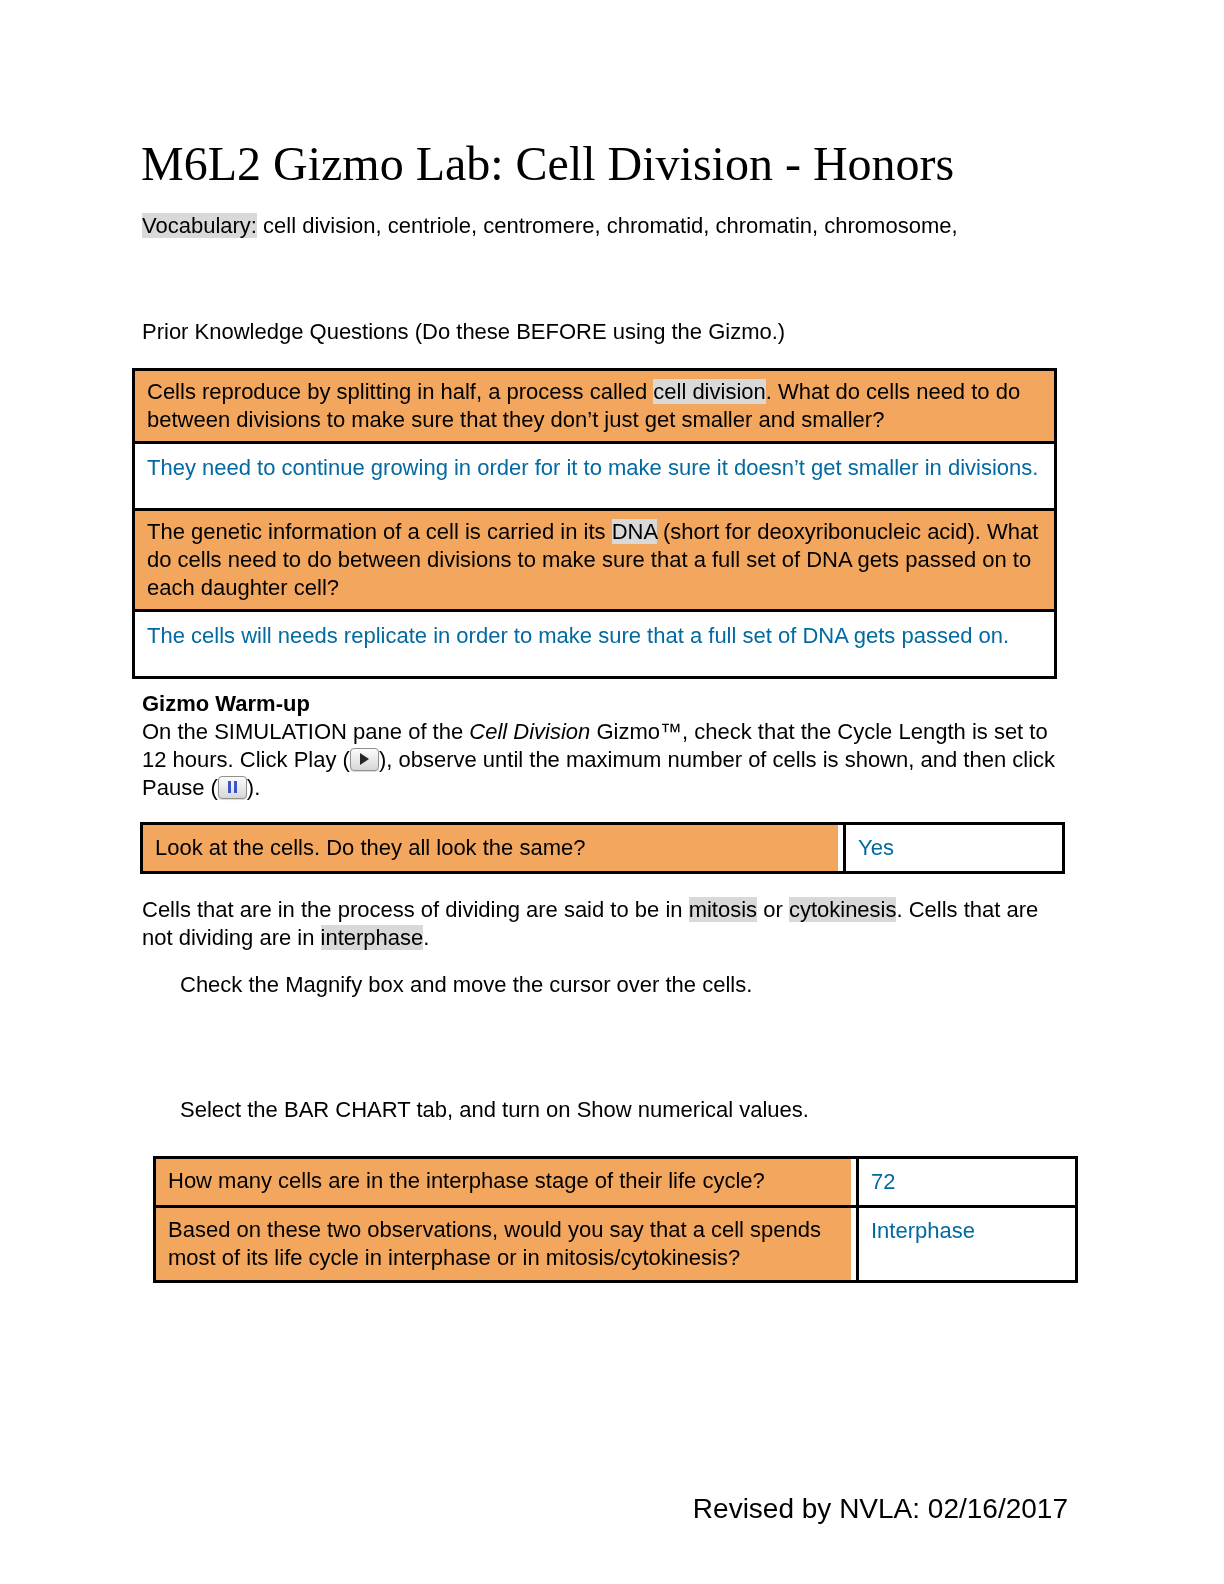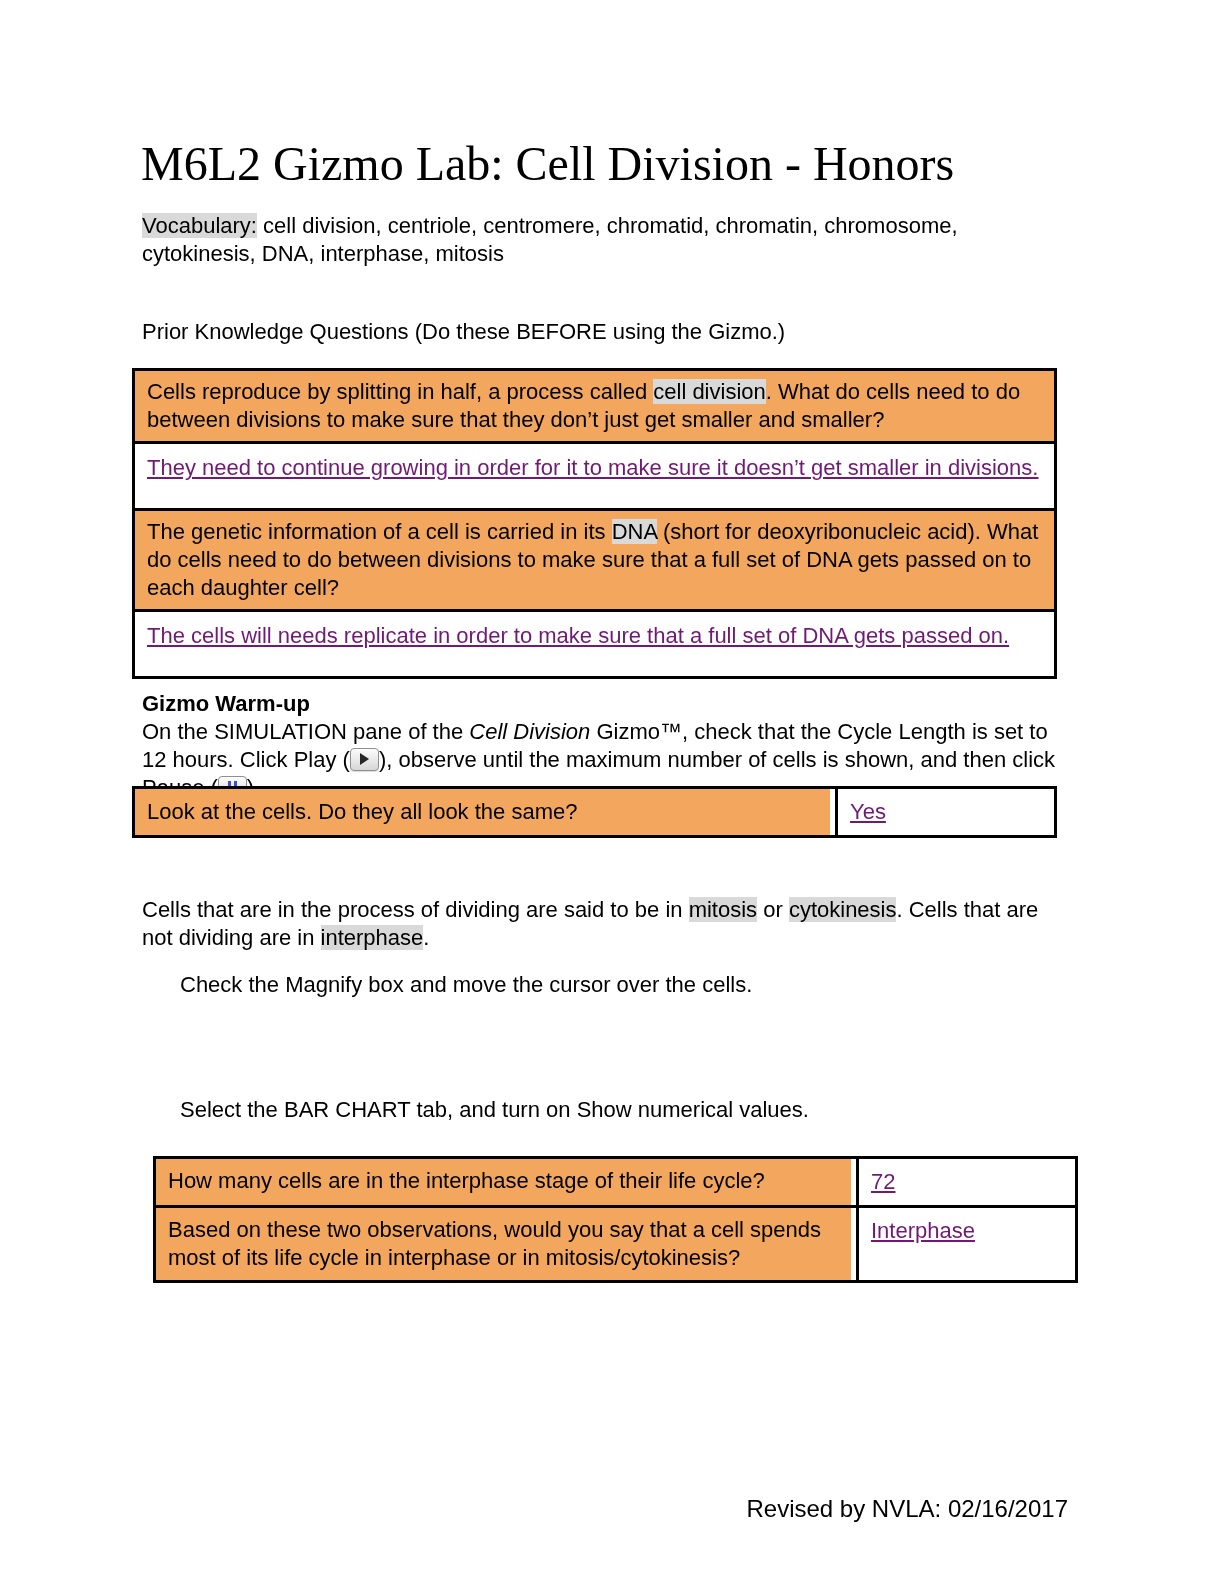--- a/index.html
+++ b/index.html
@@ -17,55 +17,55 @@
   .vocab{top:212px;}
   .pkq{top:318px;}
   .wu-head{top:690px;font-weight:bold;}
   .wu{top:718px;}
   .mit{top:896px;}
   .step{left:180px;width:880px;}
   .magnify{top:971px;}
   .barchart{top:1096px;}
   .tbl{position:absolute;left:132px;width:925px;border-collapse:collapse;table-layout:fixed;}
   .t1{top:368px;}
-  .t2{top:786px;}
+  .t2{top:822px;margin-left:8px;}
   .t3{top:1022px;}
   .t4{top:1156px;margin-left:21px;}
   .tbl td{border:3px solid #000;vertical-align:top;}
   td.q{background:#F2A65E;padding:7px 12px;}
-  td.a{padding:10px 12px 26px;color:#701a75;background:#fff;text-decoration:underline;}
+  td.a{padding:10px 12px 26px;color:#0369a1;background:#fff;}
   .t2col td.q{padding:9px 12px;box-shadow:inset -5px 0 0 #ffffff;}
   .t2col td.a{padding:9px 12px 9px;}
   .t4 td.q{padding:8px 12px;}
   col.c-q{width:703px;}
   .icon-btn{
     display:inline-block;position:relative;width:27px;height:21px;vertical-align:-4px;
     background:linear-gradient(#fcfcfc,#d7d7d7);border:1px solid #8f8f8f;border-radius:4px;
     box-shadow:0 1px 1px rgba(0,0,0,.15);
   }
   .tri{
     position:absolute;left:9px;top:4px;width:0;height:0;
     border-left:9px solid #262626;border-top:6px solid transparent;border-bottom:6px solid transparent;
   }
   .pb{position:absolute;top:4px;width:3px;height:12px;background:#3d52c5;}
   .pb1{left:9px;}
   .pb2{left:15px;}
   .footer{
     position:absolute;top:1496px;left:132px;width:936px;margin:0;
-    text-align:right;font-size:24px;line-height:26px;
+    text-align:right;font-size:28px;line-height:26px;
   }
 </style>
 </head>
 <body>
 
 <div class="page">
 
   <h1 class="title">M6L2 Gizmo Lab: Cell Division - Honors</h1>
 
-  <p class="para vocab"><span class="b hl">Vocabulary:</span><span> cell division, centriole, centromere, chromatid, chromatin, chromosome,</span><br><span>cytokinesis, DNA, interphase, mitosis</span></p>
+  <p class="para vocab"><span class="b hl">Vocabulary:</span><span> cell division, centriole, centromere, chromatid, chromatin, chromosome,</span><br></p>
 
   <p class="para pkq"><span class="b">Prior Knowledge Questions</span><span> (Do these BEFORE using the Gizmo.)</span></p>
 
   <table class="tbl t1">
     <tbody>
         <tr>
       <td class="q"><span>Cells reproduce by splitting in half, a process called </span><span class="b hl">cell division</span><span>. What do cells need to do between divisions to make sure that they don’t just get smaller and smaller?</span></td>
     </tr>
     <tr>
       <td class="a">They need to continue growing in order for it to make sure it doesn’t get smaller in divisions.</td>

